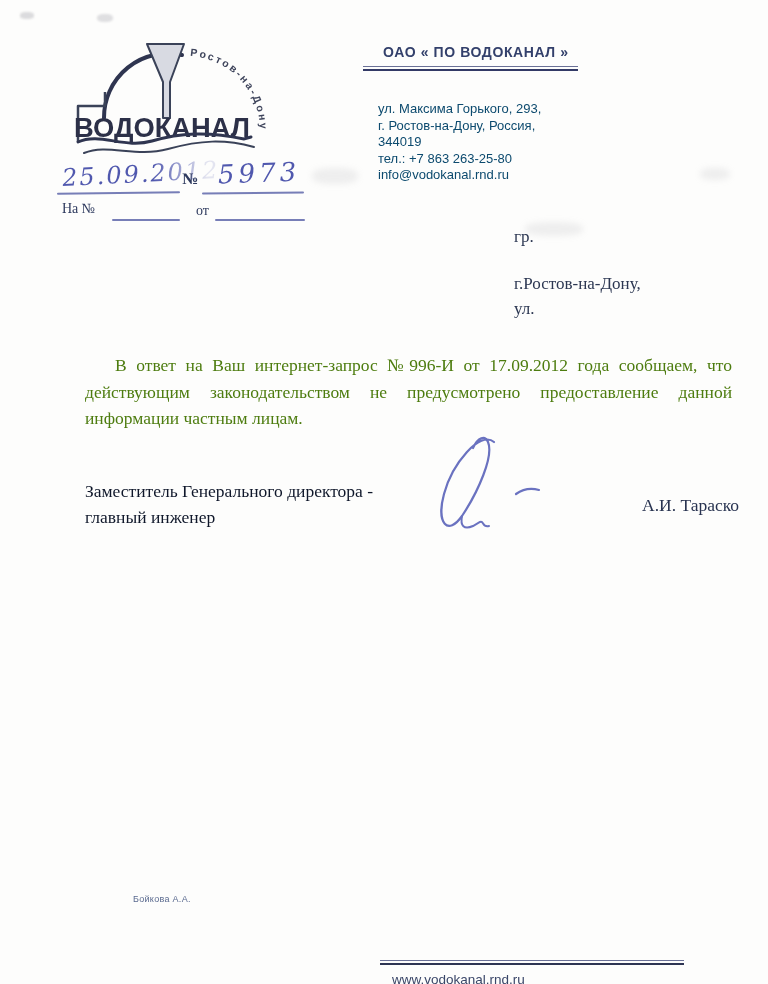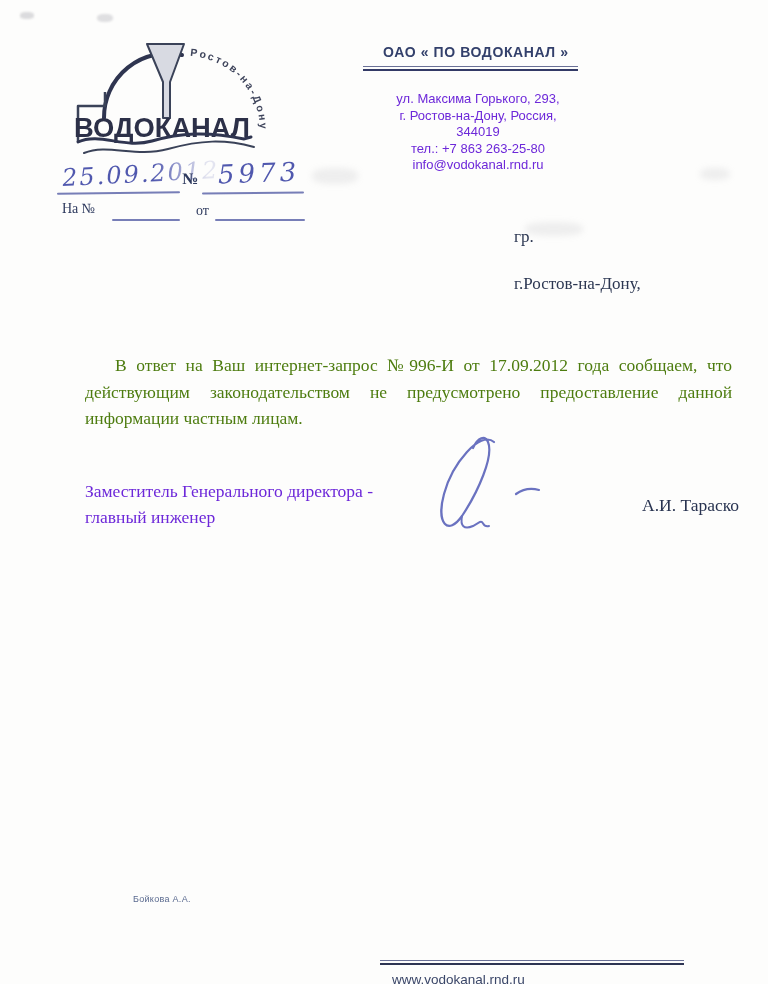--- a/index.html
+++ b/index.html
@@ -21,23 +21,23 @@
     font-family: "Liberation Sans", sans-serif;
     font-weight: bold; font-size: 14px; letter-spacing: 0.6px;
     color: #33406b; padding-left: 20px; white-space: nowrap;
   }
   .double-rule {
     margin-top: 6px; height: 5px;
     border-top: 1px solid #6a7096;
     border-bottom: 2.5px solid #333a66;
   }
   .org-address {
-    margin-top: 20px; padding-left: 15px;
+    margin-top: 30px; padding-left: 15px;
     font-family: "Liberation Sans", sans-serif;
-    font-size: 13px; line-height: 16.5px; color: #6d28d9; text-align: center;
+    font-size: 13px; line-height: 16.5px; color: #0c4a6e;
   }
   
   .hand {
     font-family: "DejaVu Serif", serif; font-style: italic;
     color: #5058ae; white-space: nowrap;
   }
   .hand-date {
     position: absolute; left: 62px; top: 160px; font-size: 24px;
     letter-spacing: 2px; transform: rotate(-3deg);
     background: linear-gradient(90deg, #5058ae 0%, #5058ae 58%, rgba(80,88,174,0.15) 92%);
@@ -60,21 +60,21 @@
   .recipient { position: absolute; left: 514px; top: 224px; font-size: 17px; line-height: 25px; color: #2c3752; }
   .recipient .gap { height: 22px; }
   
   .body-text {
     position: absolute; left: 85px; top: 352px; width: 647px;
     font-size: 17.5px; line-height: 26.5px; color: #4d7c0f;
   }
   .jline { text-align: justify; text-align-last: justify; }
   .body-text .first { text-indent: 30px; }
   
-  .sig-title { position: absolute; left: 85px; top: 478px; font-size: 17.5px; line-height: 26px; color: #6d28d9; }
+  .sig-title { position: absolute; left: 85px; top: 478px; font-size: 17.5px; line-height: 26px; color: #0f172a; }
   .sig-ink { position: absolute; left: 418px; top: 428px; }
   .sig-name { position: absolute; left: 642px; top: 495px; font-size: 17.5px; color: #283350; }
   
   .executor {
     position: absolute; left: 85px; top: 894px;
     font-family: "Liberation Sans", sans-serif;
     font-size: 9px; letter-spacing: 0.3px; color: #5a6a8f; padding-left: 48px;
   }
   .footer-rule {
     position: absolute; left: 380px; top: 960px; width: 304px; height: 5px;
@@ -145,20 +145,21 @@
   <div class="ref-line line-num"></div>
   <div class="ref-label lbl-na">На №</div>
   <div class="ref-line line-na"></div>
   <div class="ref-label lbl-ot">от</div>
   <div class="ref-line line-ot"></div>
 
   <div class="recipient">
     <div>гр.</div>
     <div class="gap"></div>
     <div>г.Ростов-на-Дону,</div>
+    <div>ул.</div>
   </div>
 
   <div class="body-text">
     <div class="jline first">В ответ на Ваш интернет-запрос №996-И от 17.09.2012 года сообщаем, что</div>
     <div class="jline">действующим законодательством не предусмотрено предоставление данной</div>
     <div>информации частным лицам.</div>
   </div>
 
   <div class="sig-title">
     <div>Заместитель Генерального директора -</div>

